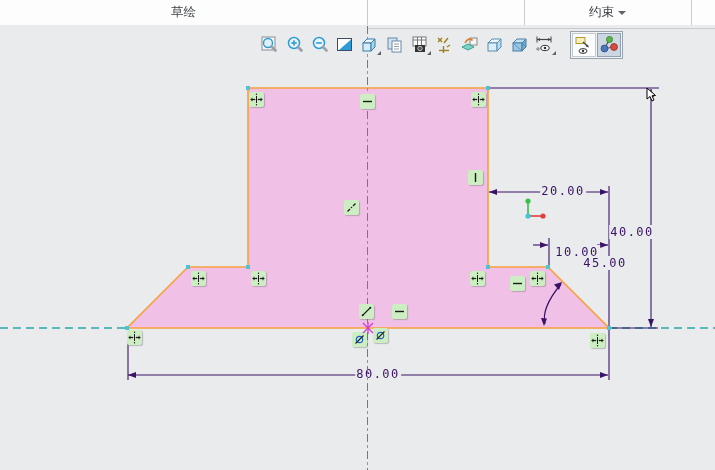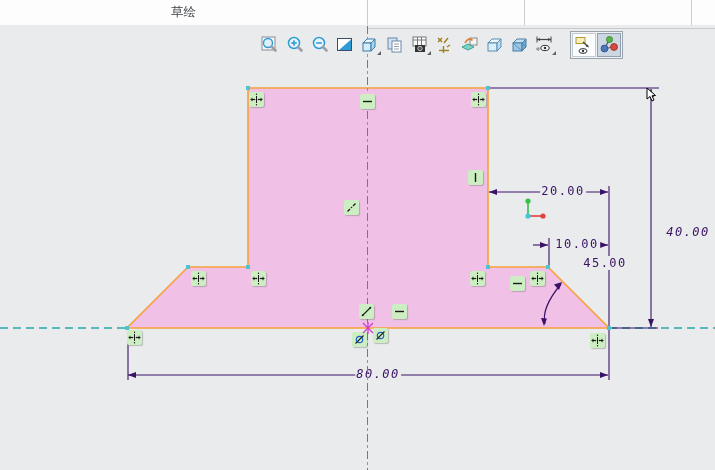--- a/index.html
+++ b/index.html
@@ -48,20 +48,24 @@
 <body>
 
 <div id="app">
 
   <div id="menubar">
     <div class="menu-item" style="left:0;width:367px;">
       <span>草绘</span>
     </div>
     <div class="menu-div" style="left:367px;"></div>
     <div class="menu-div" style="left:524px;"></div>
+    <div class="menu-item" style="left:524px;width:167px;">
+      <span>约束</span>
+      <span class="caret-down"></span>
+    </div>
     <div class="menu-div" style="left:691px;"></div>
   </div>
 
   <div id="canvas">
     <div id="panel-line"></div>
 
     <div id="toolbar">
       <button class="tb-btn">
         <svg width="22" height="22">
           <rect x="3" y="3" width="13" height="13" fill="#f4f6f7" stroke="#8a9097"></rect>
@@ -249,24 +253,24 @@
         <rect x="486" y="240" width="4" height="4"></rect>
           <rect x="546" y="240" width="4" height="4"></rect>
         <rect x="607" y="301" width="4" height="4"></rect>
           <rect x="125" y="301" width="4" height="4"></rect>
         <rect x="186" y="240" width="4" height="4"></rect>
           <rect x="246" y="240" width="4" height="4"></rect>
       </g>
     </svg>
 
     <div class="dim-text" style="left:563px;top:166px;">20.00</div>
-    <div class="dim-text" style="left:577px;top:219px;">10.00</div>
-    <div class="dim-text" style="left:688px;top:207px;font-style:italic;">40.00</div>
+    <div class="dim-text" style="left:577px;top:227px;">10.00</div>
+    <div class="dim-text" style="left:632px;top:207px;">40.00</div>
     <div class="dim-text" style="left:605px;top:238px;">45.00</div>
-    <div class="dim-text" style="left:378px;top:349px;font-style:italic;">80.00</div>
+    <div class="dim-text" style="left:378px;top:349px;">80.00</div>
 
     <div id="v-centerline"></div>
 
     <svg id="origin-x" style="left:362px;top:297px;" width="12" height="12">
       <g stroke="#cf3ccf" stroke-width="1.3">
         <line x1="1" y1="1" x2="11" y2="11"></line>
           <line x1="11" y1="1" x2="1" y2="11"></line>
         <line x1="6" y1="0" x2="6" y2="12"></line>
       </g>
     </svg>

